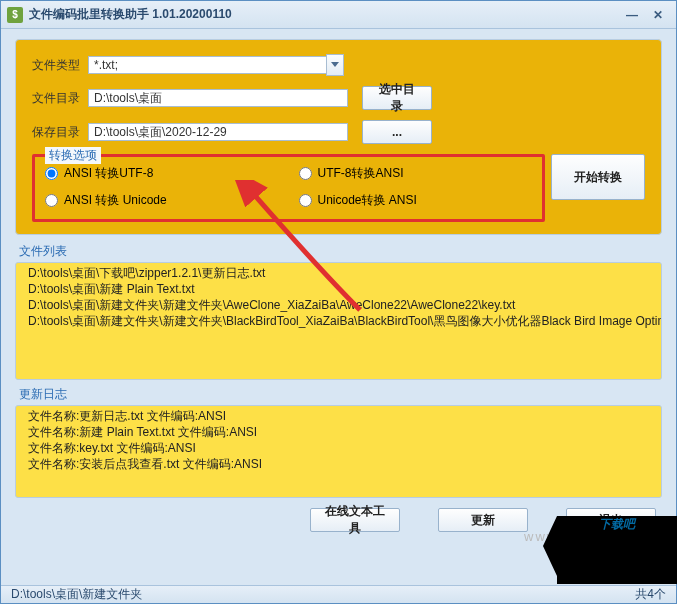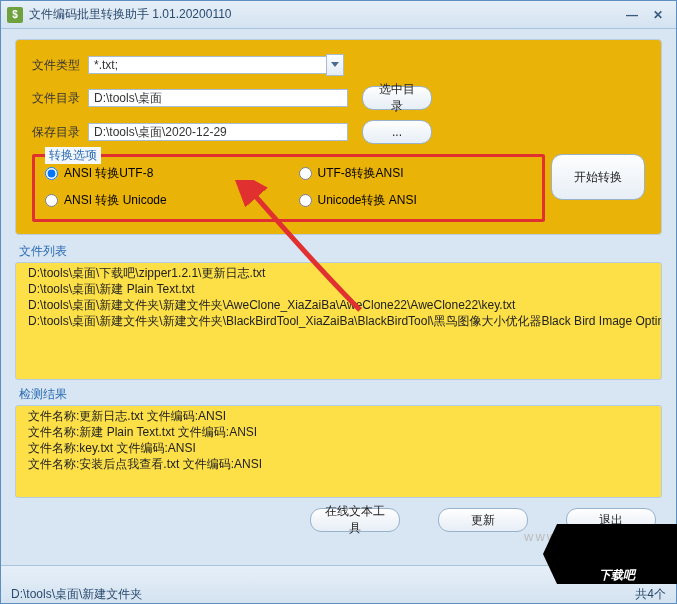--- a/index.html
+++ b/index.html
@@ -1,51 +1,51 @@
 <!DOCTYPE html>
 <html><head>
 <meta charset="utf-8">
 <style>
 * { box-sizing: border-box; margin: 0; padding: 0; font-family: "Microsoft YaHei", SimSun, sans-serif; font-size: 12px; }
 body { background: #fff; width: 677px; height: 604px; overflow: hidden; position: relative; }
 .window { width: 677px; height: 604px; border: 1px solid #5b8fc2; background: #d8e6f3; display: flex; flex-direction: column; }
 .titlebar { height: 28px; background: linear-gradient(#e6eff8, #d4e3f1); display: flex; align-items: center; padding: 0 6px; border-bottom: 1px solid #a9c3dd; }
 .titlebar .app-icon { width: 16px; height: 16px; background: #6fa23e; border-radius: 2px; margin-right: 6px; display: inline-flex; align-items: center; justify-content: center; color: #fff; font-size: 10px; font-weight: bold; }
-.titlebar .title-text { font-weight: normal; color: #2a4a6e; flex: 1; }
+.titlebar .title-text { font-weight: bold; color: #2a4a6e; flex: 1; }
 .titlebar .tbtn { width: 24px; height: 18px; display: inline-flex; align-items: center; justify-content: center; color: #3b5c80; font-weight: bold; cursor: pointer; margin-left: 2px; }
 .content { flex: 1; padding: 10px 14px 0 14px; display: flex; flex-direction: column; }
 .panel { background: #eab308; border: 1px solid #b8cde1; border-radius: 4px; margin-bottom: 8px; }
 .top-panel { padding: 14px 16px 12px 16px; }
 .row { display: flex; align-items: center; margin-bottom: 10px; }
 .row:last-child { margin-bottom: 0; }
 .lbl { width: 56px; color: #333; }
 .text-input { height: 18px; border: 1px solid #a8bdd2; background: #fff; padding: 0 5px; color: #333; }
 .file-type-input { width: 238px; border-right: none; }
 .combo-btn { width: 18px; height: 22px; border: 1px solid #a8bdd2; background: linear-gradient(#fafcfe,#e3ecf5); display: inline-flex; align-items: center; justify-content: center; cursor: pointer; }
 .dir-input { width: 260px; }
-.btn { height: 24px; border: 1px solid #98b2cc; background: linear-gradient(#fefefe,#e6eef6); border-radius: 11px; padding: 0 14px; cursor: pointer; display: inline-flex; align-items: center; justify-content: center; color: #222; }
+.btn { height: 24px; border: 1px solid #98b2cc; background: linear-gradient(#fefefe,#e6eef6); border-radius: 2px; padding: 0 14px; cursor: pointer; display: inline-flex; align-items: center; justify-content: center; color: #222; font-weight: bold; }
 .btn.wide { width: 70px; }
 .options-row { display: flex; align-items: flex-start; gap: 6px; }
 .fieldset { border: 3px solid #e03030; border-radius: 2px; padding: 8px 10px 10px 10px; flex: 1; position: relative; }
 .fieldset .legend { position: absolute; top: -10px; left: 10px; background: #f4f8fc; padding: 0 4px; color: #2a6bb3; }
 .radio-grid { display: grid; grid-template-columns: 1fr 1fr; row-gap: 10px; column-gap: 20px; }
 .radio-item { display: flex; align-items: center; gap: 6px; cursor: pointer; }
 .radio-item input { cursor: pointer; }
 .start-btn { width: 94px; height: 46px; }
 .group { margin-bottom: 6px; }
 .group-title { color: #2a6bb3; margin-bottom: 2px; padding-left: 4px; }
 .listbox { background: #fde047; border: 1px solid #b8cde1; border-radius: 3px; height: 118px; overflow: hidden; padding: 2px 12px; color: #222; line-height: 16px; white-space: nowrap; }
 .listbox.result { height: 93px; }
 .bottom-buttons { display: flex; justify-content: flex-end; gap: 38px; padding: 4px 6px 8px 6px; }
 .bottom-buttons .btn { width: 90px; height: 24px; }
-.statusbar { height: 38px; border-top: 1px solid #a9c3dd; background: linear-gradient(#e6eff8,#d4e3f1); display: flex; align-items: flex-end; padding: 0 10px; color: #2a4a6e; }
+.statusbar { height: 18px; border-top: 1px solid #a9c3dd; background: linear-gradient(#e6eff8,#d4e3f1); display: flex; align-items: flex-end; padding: 0 10px; color: #2a4a6e; }
 .statusbar .sep { flex: 1; }
 .arrow { position: absolute; pointer-events: none; }
 .watermark { position: absolute; right: 14px; bottom: 60px; color: #bbb; letter-spacing: 2px; font-size: 13px; }
-.logo-overlay { position: absolute; right: 0; bottom: 20px; width: 120px; height: 60px; background: #000; color: #ffffff; font-weight: bold; font-size: 24px; display: flex; align-items: flex-end; justify-content: center; font-style: italic; }
+.logo-overlay { position: absolute; right: 0; bottom: 20px; width: 120px; height: 68px; background: #000; color: #0369a1; font-weight: bold; font-size: 24px; display: flex; align-items: flex-start; justify-content: center; font-style: italic; }
 .logo-overlay::before { content: ""; position: absolute; left: -14px; top: 0; width: 0; height: 0; border-top: 30px solid transparent; border-bottom: 30px solid transparent; border-right: 14px solid #000; }
 </style>
 </head>
 <body>
 
 <div class="window">
   <div class="titlebar">
     <span class="app-icon">$</span>
     <span class="title-text">文件编码批里转换助手 1.01.20200110</span>
     <span class="tbtn">—</span>
@@ -109,21 +109,21 @@
       <div class="group-title">文件列表</div>
       <div class="listbox" id="file-list-box">
           <div>D:\tools\桌面\下载吧\zipper1.2.1\更新日志.txt</div>
           <div>D:\tools\桌面\新建 Plain Text.txt</div>
           <div>D:\tools\桌面\新建文件夹\新建文件夹\AweClone_XiaZaiBa\AweClone22\AweClone22\key.txt</div>
           <div>D:\tools\桌面\新建文件夹\新建文件夹\BlackBirdTool_XiaZaiBa\BlackBirdTool\黑鸟图像大小优化器Black Bird Image Optimizer Pro v1.0</div>
         </div>
     </div>
 
     <div class="group">
-      <div class="group-title">检测结果</div>
+      <div class="group-title">更新日志</div>
       <div class="listbox result" id="result-list-box">
           <div>文件名称:更新日志.txt  文件编码:ANSI</div>
           <div>文件名称:新建 Plain Text.txt  文件编码:ANSI</div>
           <div>文件名称:key.txt  文件编码:ANSI</div>
           <div>文件名称:安装后点我查看.txt  文件编码:ANSI</div>
         </div>
     </div>
 
     <div class="bottom-buttons">
       <button class="btn">在线文本工具</button>

